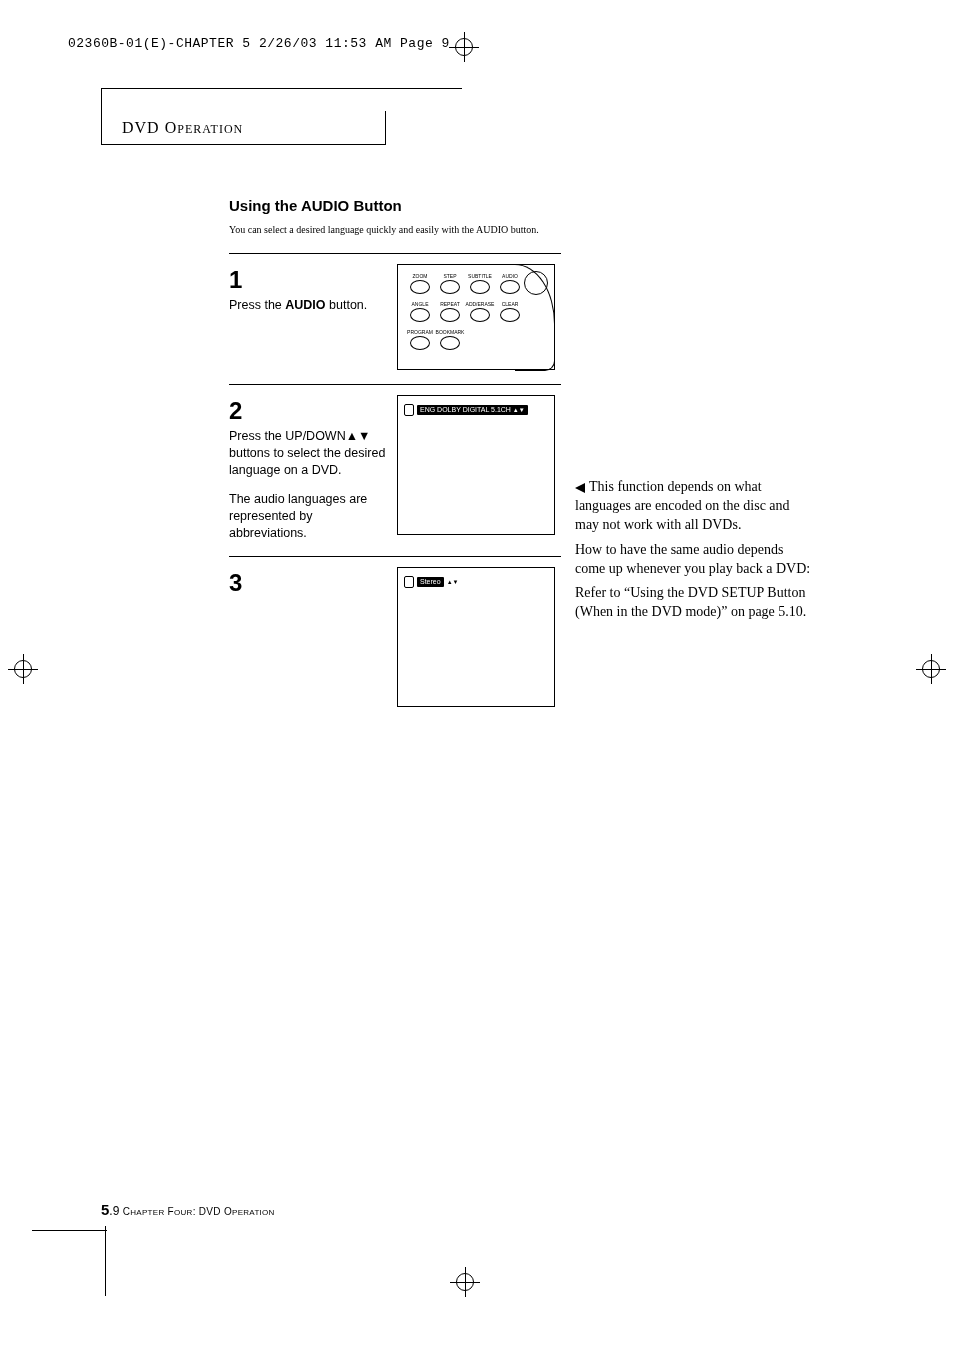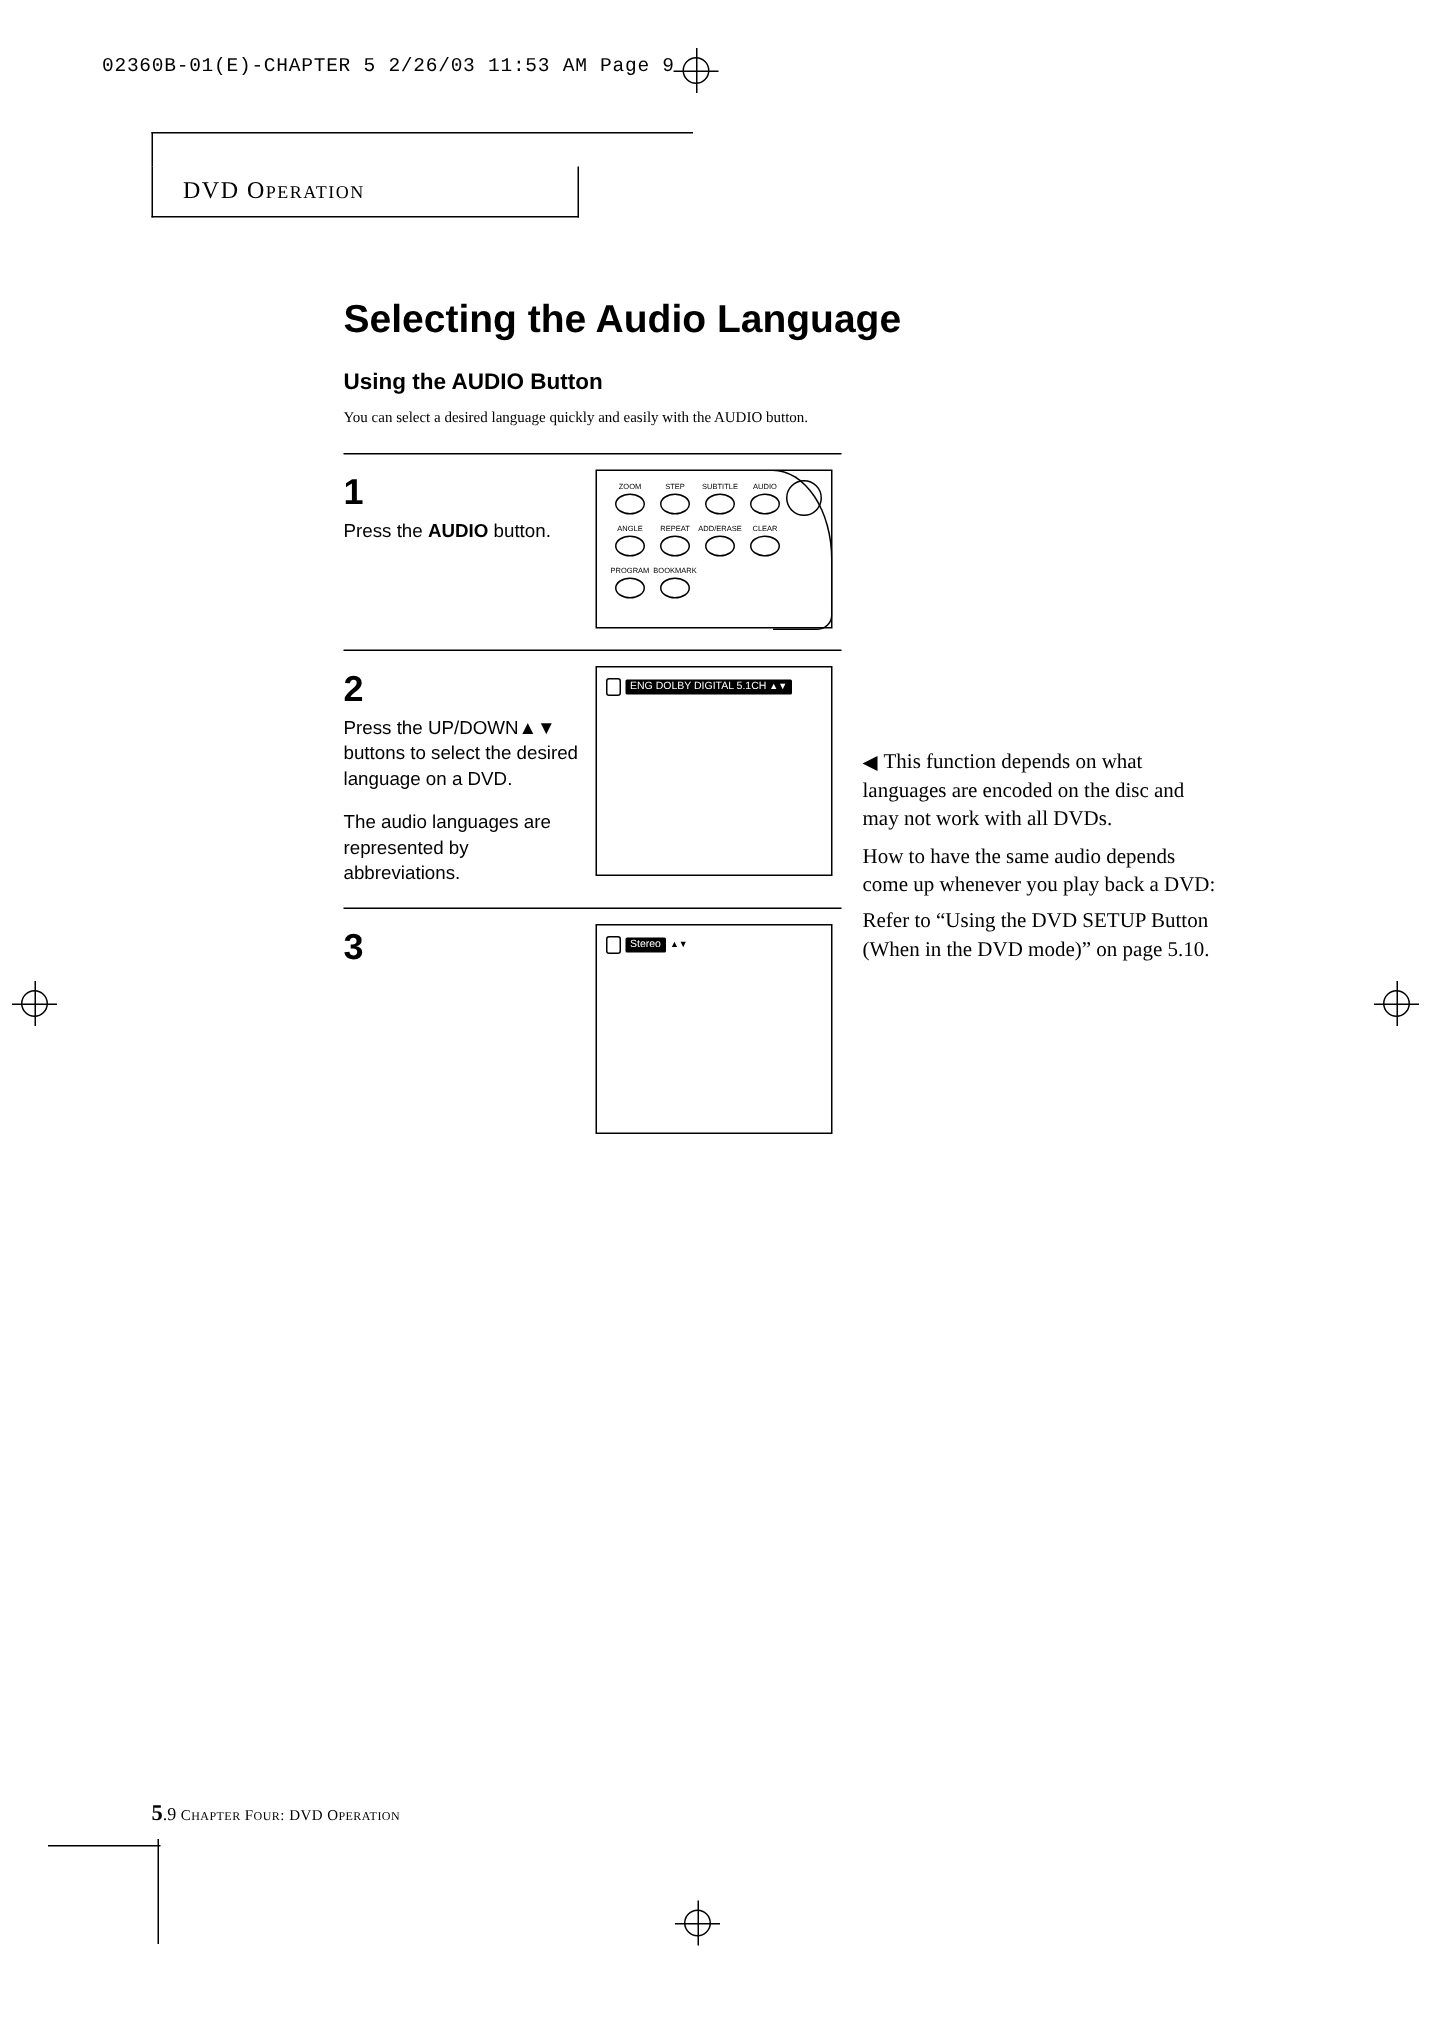--- a/index.html
+++ b/index.html
@@ -162,33 +162,33 @@
     }
     .speaker-icon {
       width: 8px; height: 10px; border: 1px solid #000; border-radius: 2px;
     }
     .pill {
       background: #000; color: #fff; padding: 0 3px; border-radius: 1px; line-height: 10px;
     }
     .side-notes {
       position: absolute;
       left: 474px;
-      top: 412px;
+      top: 390px;
       width: 236px;
       font-family: Georgia, serif;
       font-size: 14px;
       line-height: 1.35;
     }
     .side-notes p { margin: 0 0 6px 0; }
     .tri-left { display: inline-block; width: 0; height: 0; border-top: 5px solid transparent; border-bottom: 5px solid transparent; border-right: 10px solid #000; margin-right: 4px; vertical-align: middle;}
     .footer {
       position: absolute;
       bottom: 0;
       left: 0;
-      font-family: Liberation Serif, serif;
+      font-family: Liberation Sans, sans-serif;
       font-size: 12px;
       text-align: right;
     }
     .footer .big { font-size: 15px; font-weight: bold;}
     .footer .sc { font-variant: small-caps; font-size: 10px; letter-spacing: 0.3px;}
 
     .side-crop-left { position: absolute; top: 660px; left: 14px; }
     .side-crop-right { position: absolute; top: 660px; right: 14px; }
     .bottom-crop { position: absolute; bottom: 60px; left: 456px; }
     .bottom-rule { position: absolute; bottom: 120px; left: 32px; width: 75px; height: 1px; background: #000;}
@@ -214,21 +214,20 @@
 <div class="bottom-rule"></div>
 <div class="bottom-rule-v"></div>
 
 <div class="page-box">
   <div class="top-rule"></div>
   <div class="section-tab">
     <span>DVD O<span style="font-size:12px;">PERATION</span></span>
   </div>
 
   <div class="content">
-    <div class="title">Selecting the Audio Language</div>
     <div class="subtitle">Using the AUDIO Button</div>
     <div class="intro">You can select a desired language quickly and easily with the AUDIO button.</div>
 
     <div class="steps-col">
 
       <div class="step-row">
         <div class="step-instruction">
           <span class="step-num">1</span>
           <span>Press the </span><b>AUDIO</b><span> button.</span>
         </div>

